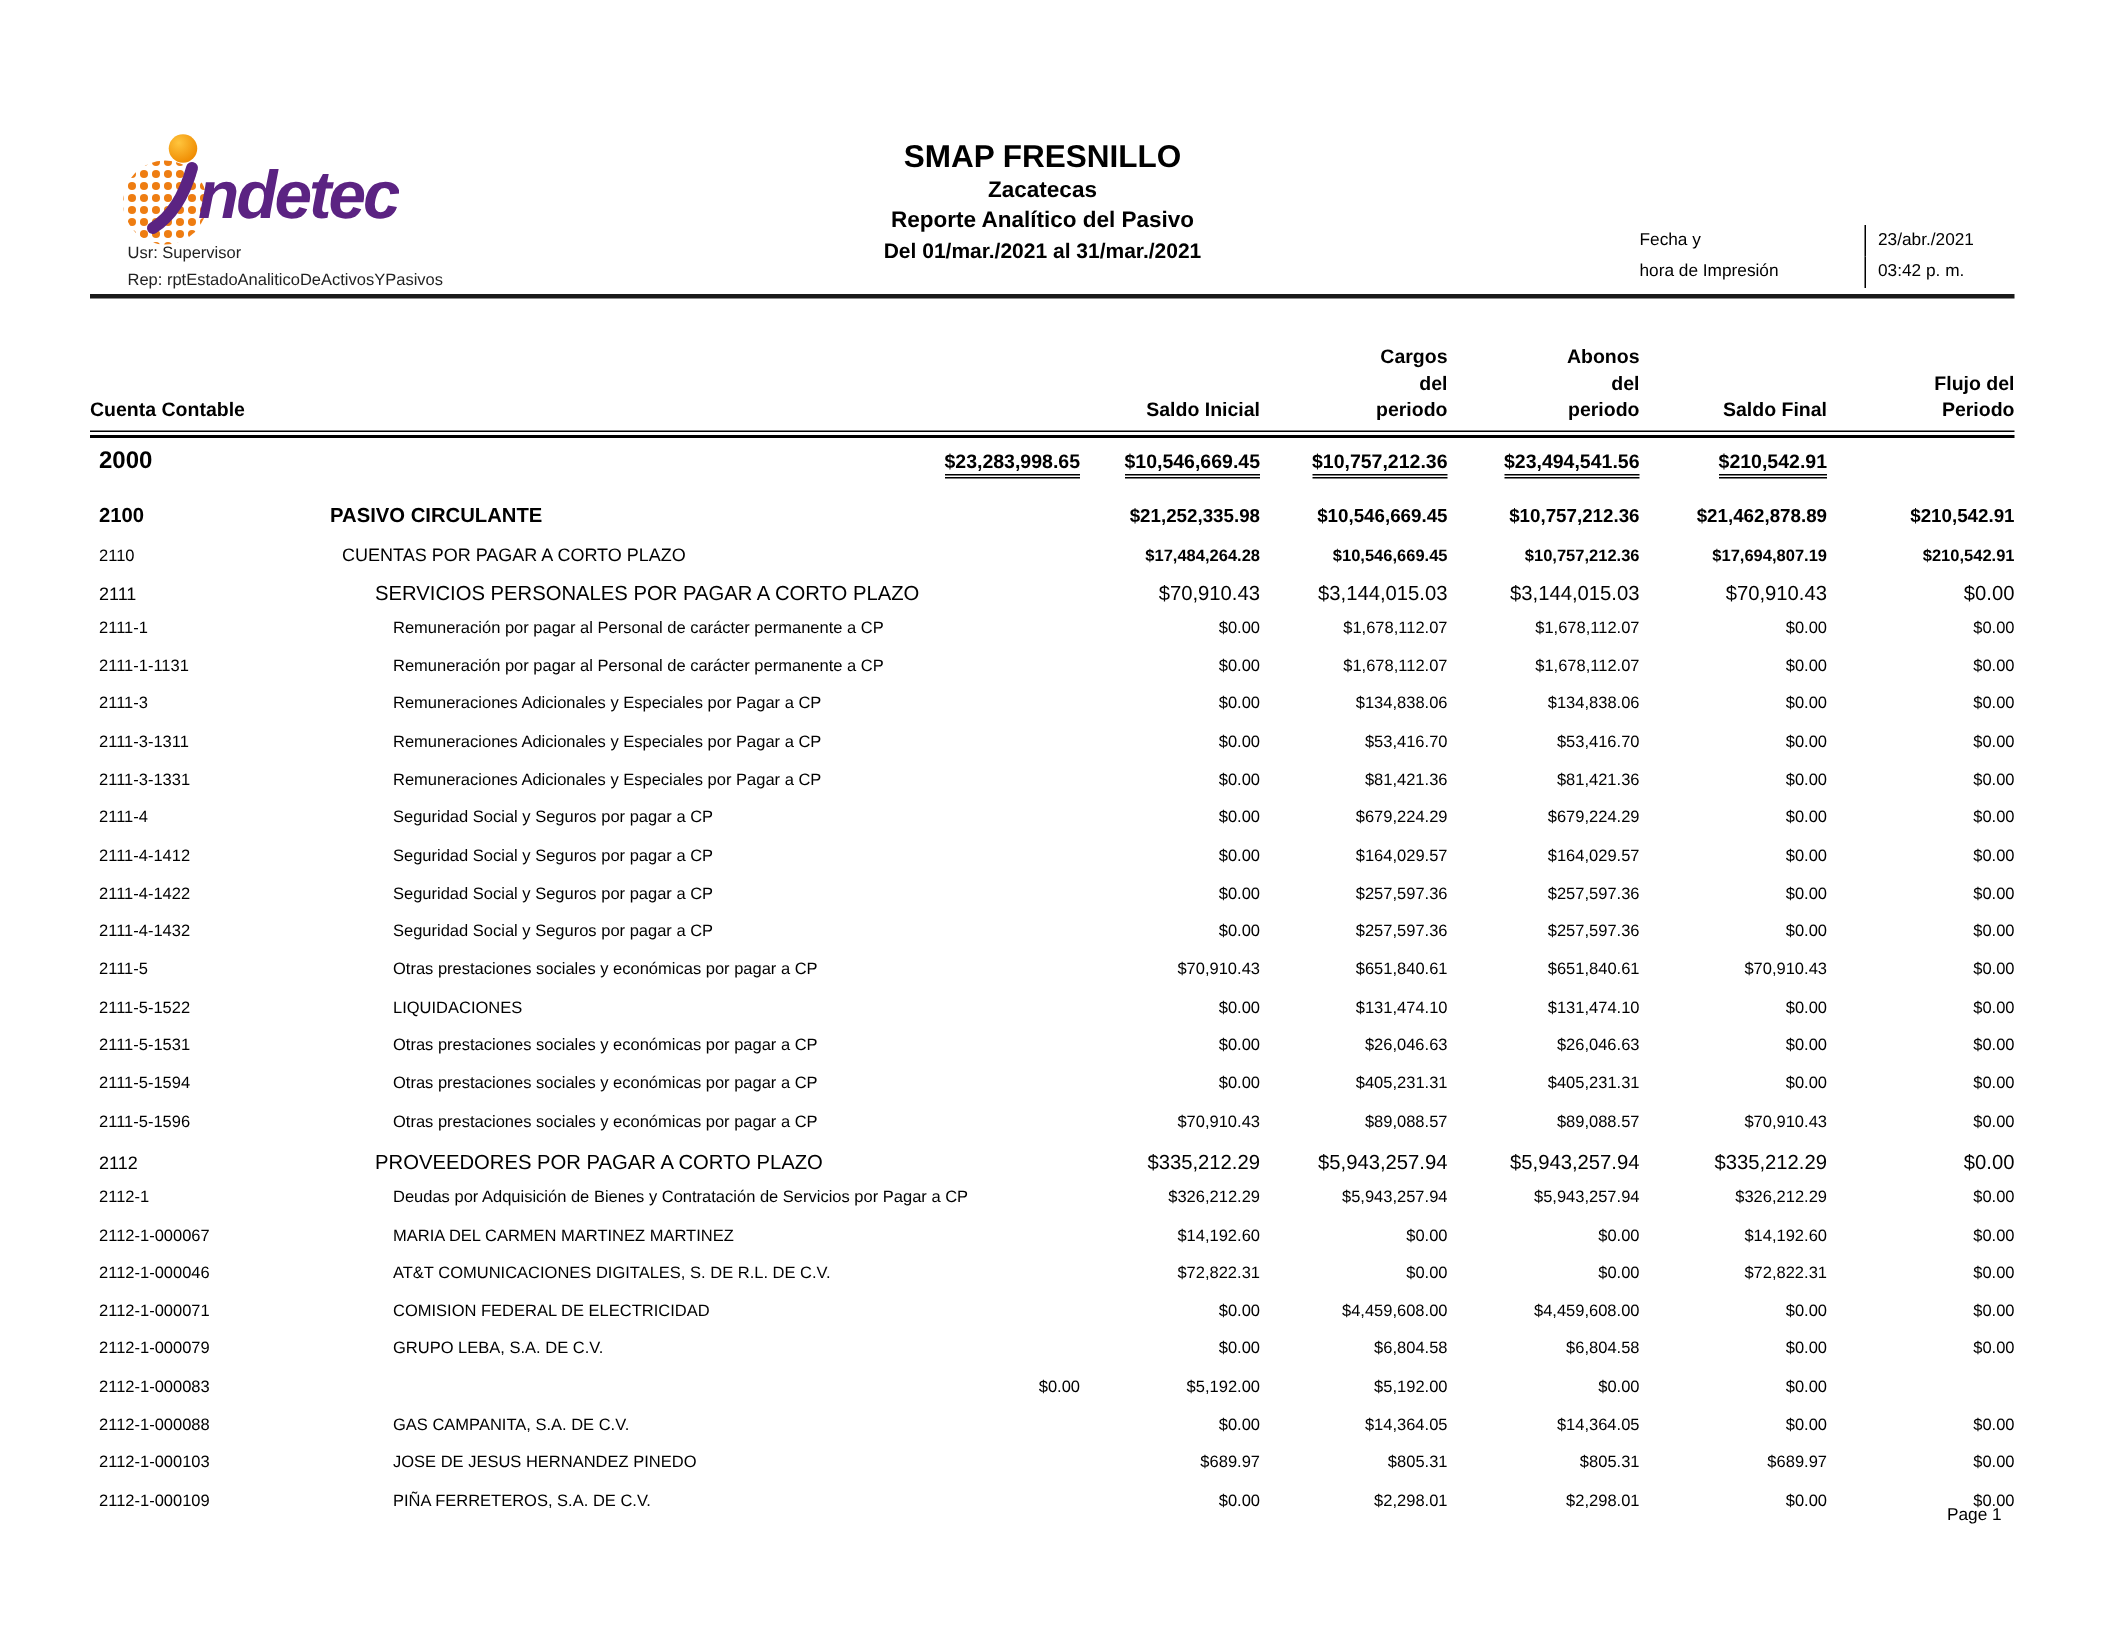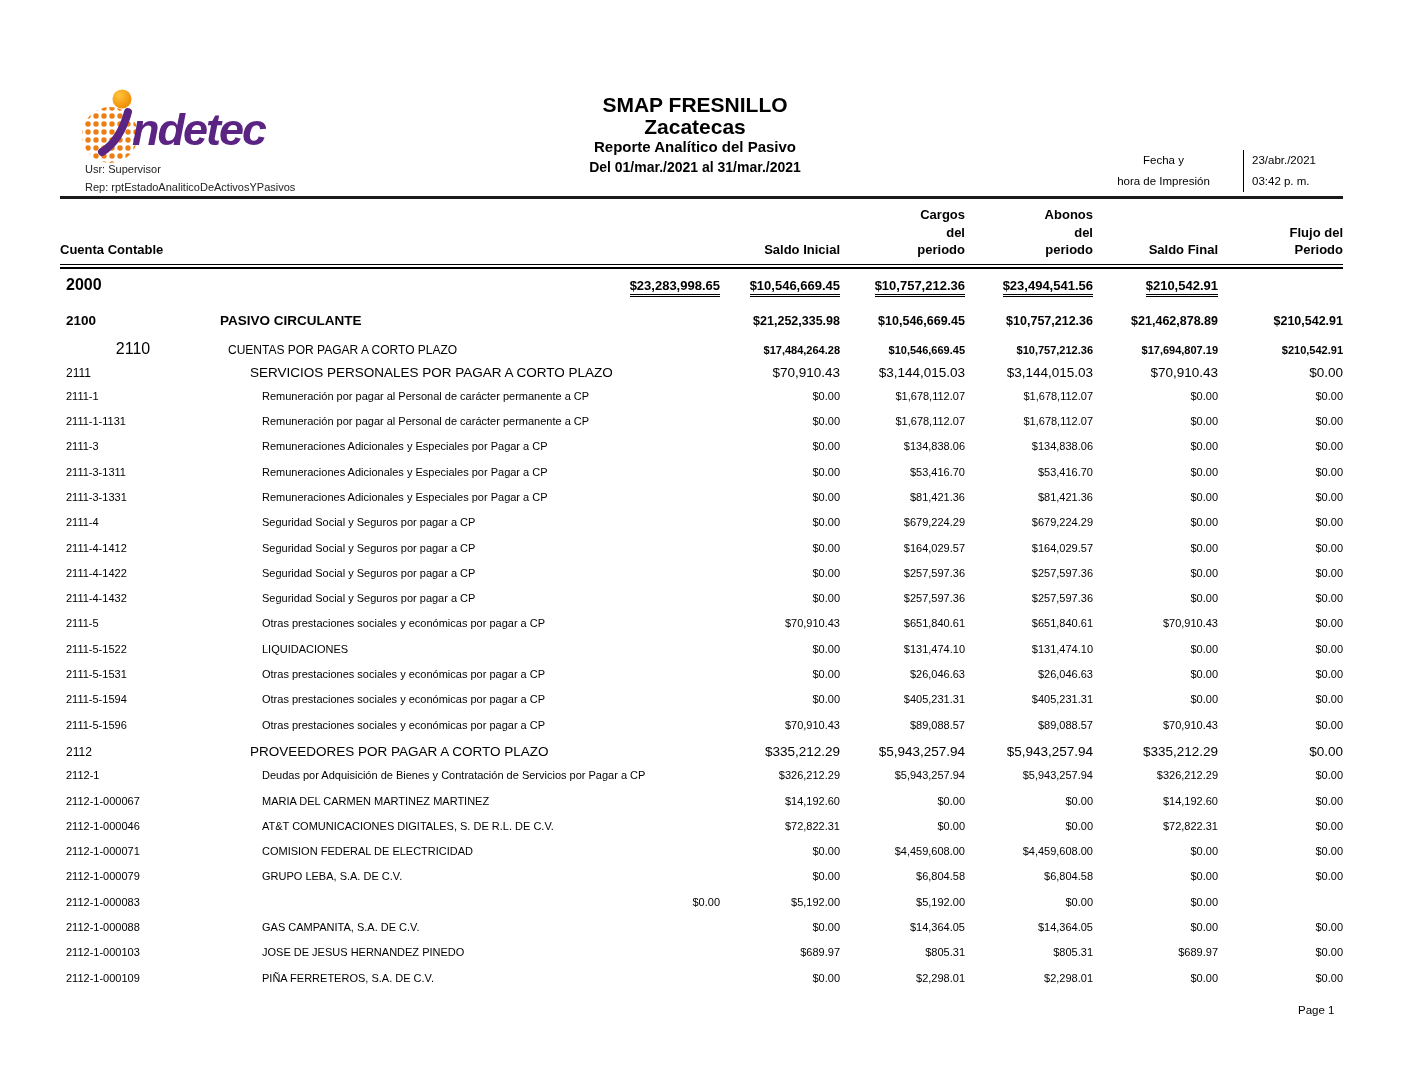--- a/index.html
+++ b/index.html
@@ -7,38 +7,38 @@
   body { font-family: "Liberation Sans", "DejaVu Sans", sans-serif; color: #000; }
   .page { position: relative; width: 1372px; height: 1088px; background: #fff; overflow: hidden; }
 
   
   .logo { position: absolute; left: 76px; top: 88px; width: 190px; height: 78px; }
   .usr-line  { position: absolute; left: 85px; top: 163px; font-size: 11px; color: #222; }
   .rep-line  { position: absolute; left: 85px; top: 181px; font-size: 11px; color: #222; }
 
   .titles { position: absolute; left: 400px; top: 92px; width: 590px; text-align: center; }
   .title-1 { font-size: 21px; font-weight: bold; line-height: 25px; }
-  .title-2 { font-size: 21px; font-weight: bold; line-height: 19px; }
+  .title-2 { font-size: 15px; font-weight: bold; line-height: 19px; }
   .title-3 { font-size: 15px; font-weight: bold; line-height: 21px; }
   .title-4 { font-size: 14px; font-weight: bold; line-height: 20px; }
 
   .print-info { position: absolute; left: 1093px; top: 150px; display: grid;
                 grid-template-columns: 150px 98px; font-size: 11.5px; }
-  .print-info .lbl { text-align: center; padding: 2px 9px 2px 0; line-height: 17px; }
+  .print-info .lbl { text-align: left; padding: 2px 9px 2px 0; line-height: 17px; }
   .print-info .val { border-left: 1.5px solid #000; padding: 2px 0 2px 8px; line-height: 17px; }
 
   .rule-top { position: absolute; left: 60px; top: 196px; width: 1283px; height: 2.5px; background: #1a1a1a; }
 
   
   .report-table { position: absolute; left: 60px; top: 206px; width: 1283px; }
   .grid-cols { display: grid; grid-template-columns: 140px 520px 120px 125px 128px 125px 125px; }
 
   .header-row { align-items: end; padding-bottom: 5px; }
   .header-row .hcell { font-size: 13px; font-weight: bold; line-height: 17.5px; }
-  .header-row .hnum  { text-align: right; }
+  .header-row .hnum  { text-align: right; margin-top: 23px; }
   .head-rule { border-top: 1.5px solid #000; height: 5px; border-bottom: 2.5px solid #000; margin-bottom: 7px; }
 
   .row { align-items: baseline; }
   .cell.code { padding-left: 6px; }
   .cell.num  { text-align: right; }
   .dbl-underline { border-bottom: 3px double #000; padding-bottom: 1px; display: inline-block; }
 
   
   .row.l0 { height: 27px; margin-bottom: 10px; }
   .row.l0 .code { font-size: 16px; font-weight: bold; }
@@ -46,21 +46,21 @@
   .row.l0 .num  { font-size: 13px;  font-weight: bold; }
 
   
   .row.l1 { height: 27px; }
   .row.l1 .code { font-size: 13.5px; font-weight: bold; }
   .row.l1 .desc { font-size: 13.5px; font-weight: bold; padding-left: 20px; }
   .row.l1 .num  { font-size: 12.5px; font-weight: bold; }
 
   
   .row.l2 { height: 25px; }
-  .row.l2 .code { font-size: 16px; text-align: center; }
+  .row.l2 .code { font-size: 11px; }
   .row.l2 .desc { font-size: 12px; padding-left: 28px; }
   .row.l2 .num  { font-size: 11px; font-weight: bold; }
 
   
   .row.l3 { height: 25.3px; }
   .row.l3 .code { font-size: 12px; }
   .row.l3 .desc { font-size: 13.5px; padding-left: 50px; }
   .row.l3 .num  { font-size: 13.5px; }
 
   

